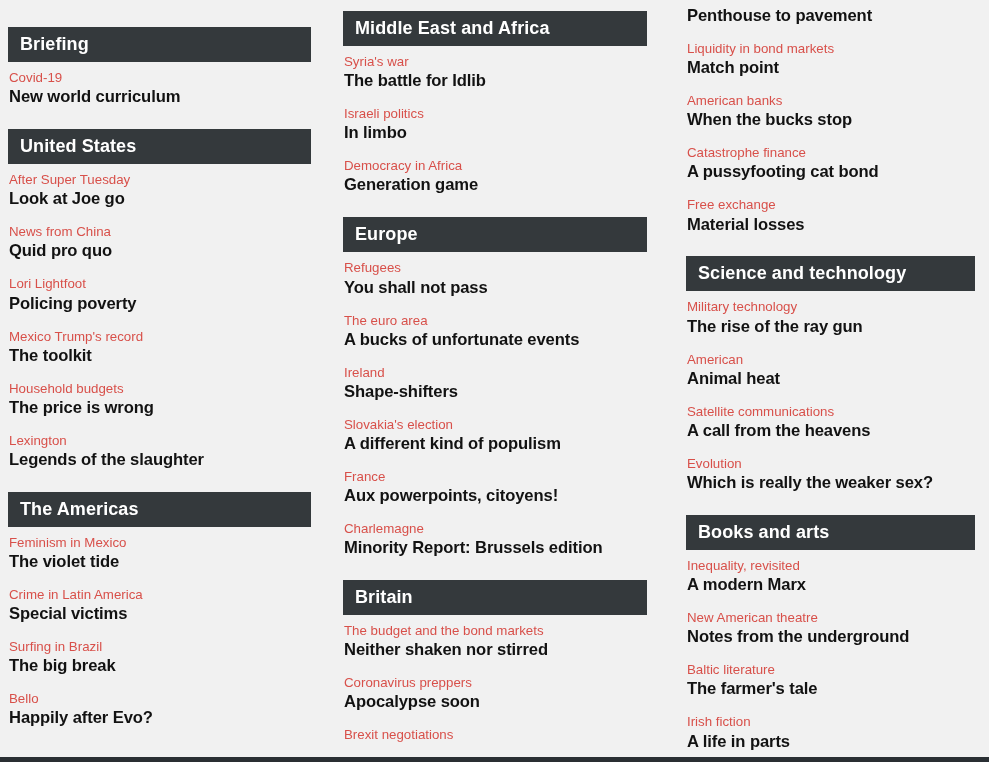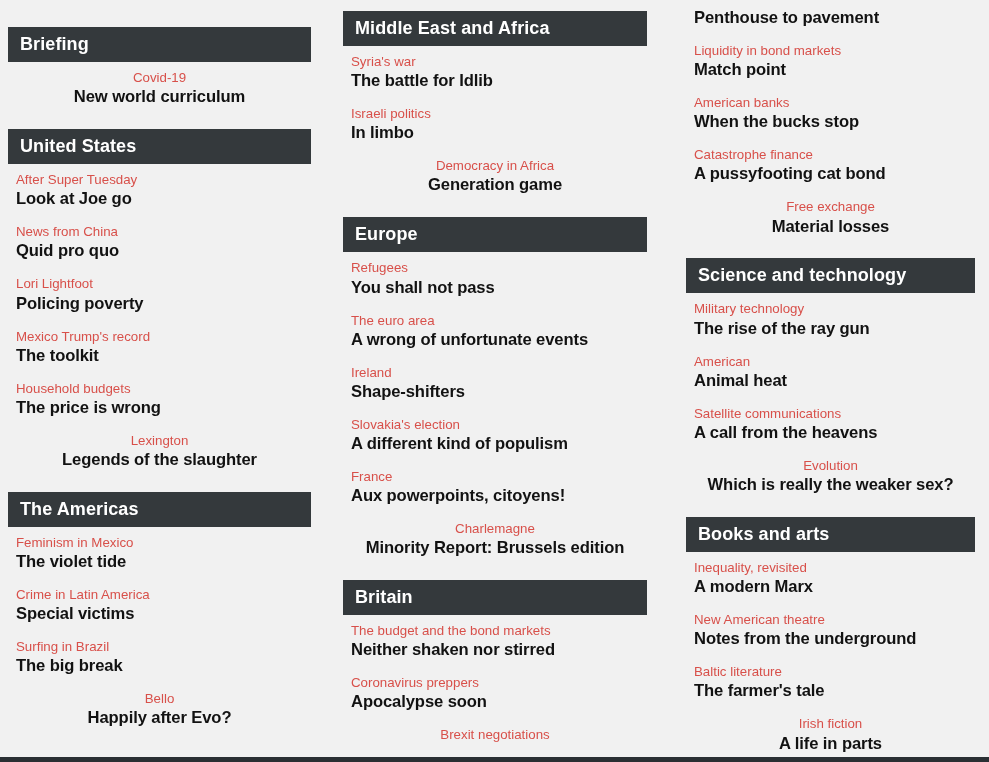--- a/index.html
+++ b/index.html
@@ -54,31 +54,30 @@
     font-weight: bold;
     line-height: 1;
     padding: 8px 0 9px 12px;
     letter-spacing: 0.1px;
     margin-bottom: 8px;
     margin-top: 11px;
   }
 
   .articles {
     list-style: none;
-    margin: 8px;
+    margin: 1px;
     padding: 0;
   }
 
   .article {
     padding: 0;
     margin: 0 0 15px 0;
   }
   .article:last-child {
     margin-bottom: 0;
-    text-align: center;
   }
 
   .rubric {
     display: block;
     color: #d8504a;
     font-size: 13.3px;
     line-height: 1.22;
     text-decoration: none;
     margin-bottom: 1px;
     font-weight: normal;
@@ -205,21 +204,21 @@
 
     <div class="section">
       <div class="section-header">Europe</div>
       <ul class="articles">
         <li class="article">
           <a class="rubric" href="#">Refugees</a>
           <a class="headline" href="#">You shall not pass</a>
         </li>
         <li class="article">
           <a class="rubric" href="#">The euro area</a>
-          <a class="headline" href="#">A wrong of unfortunate events</a>
+          <a class="headline" href="#">A bucks of unfortunate events</a>
         </li>
         <li class="article">
           <a class="rubric" href="#">Ireland</a>
           <a class="headline" href="#">Shape-shifters</a>
         </li>
         <li class="article">
           <a class="rubric" href="#">Slovakia's election</a>
           <a class="headline" href="#">A different kind of populism</a>
         </li>
         <li class="article">

